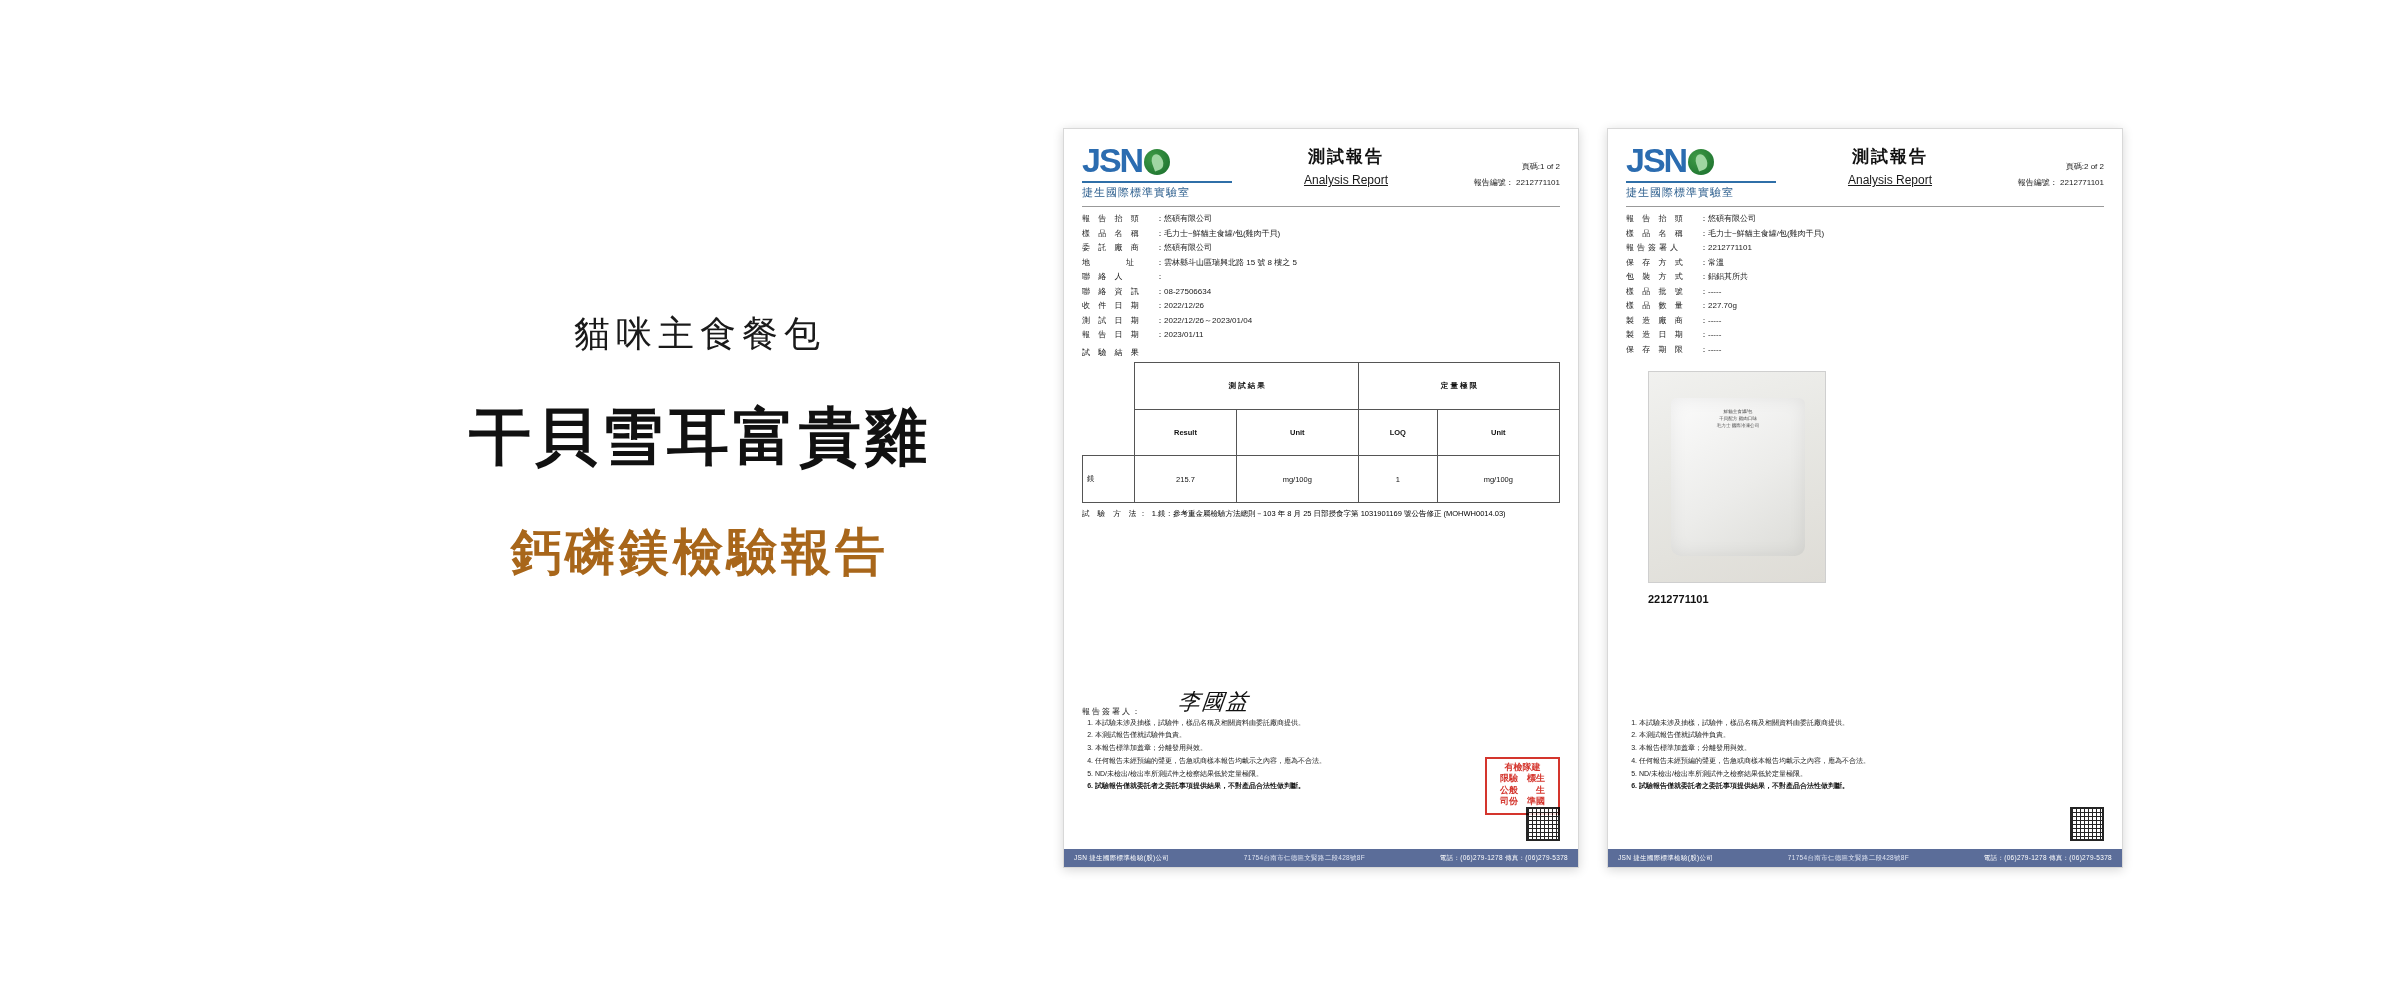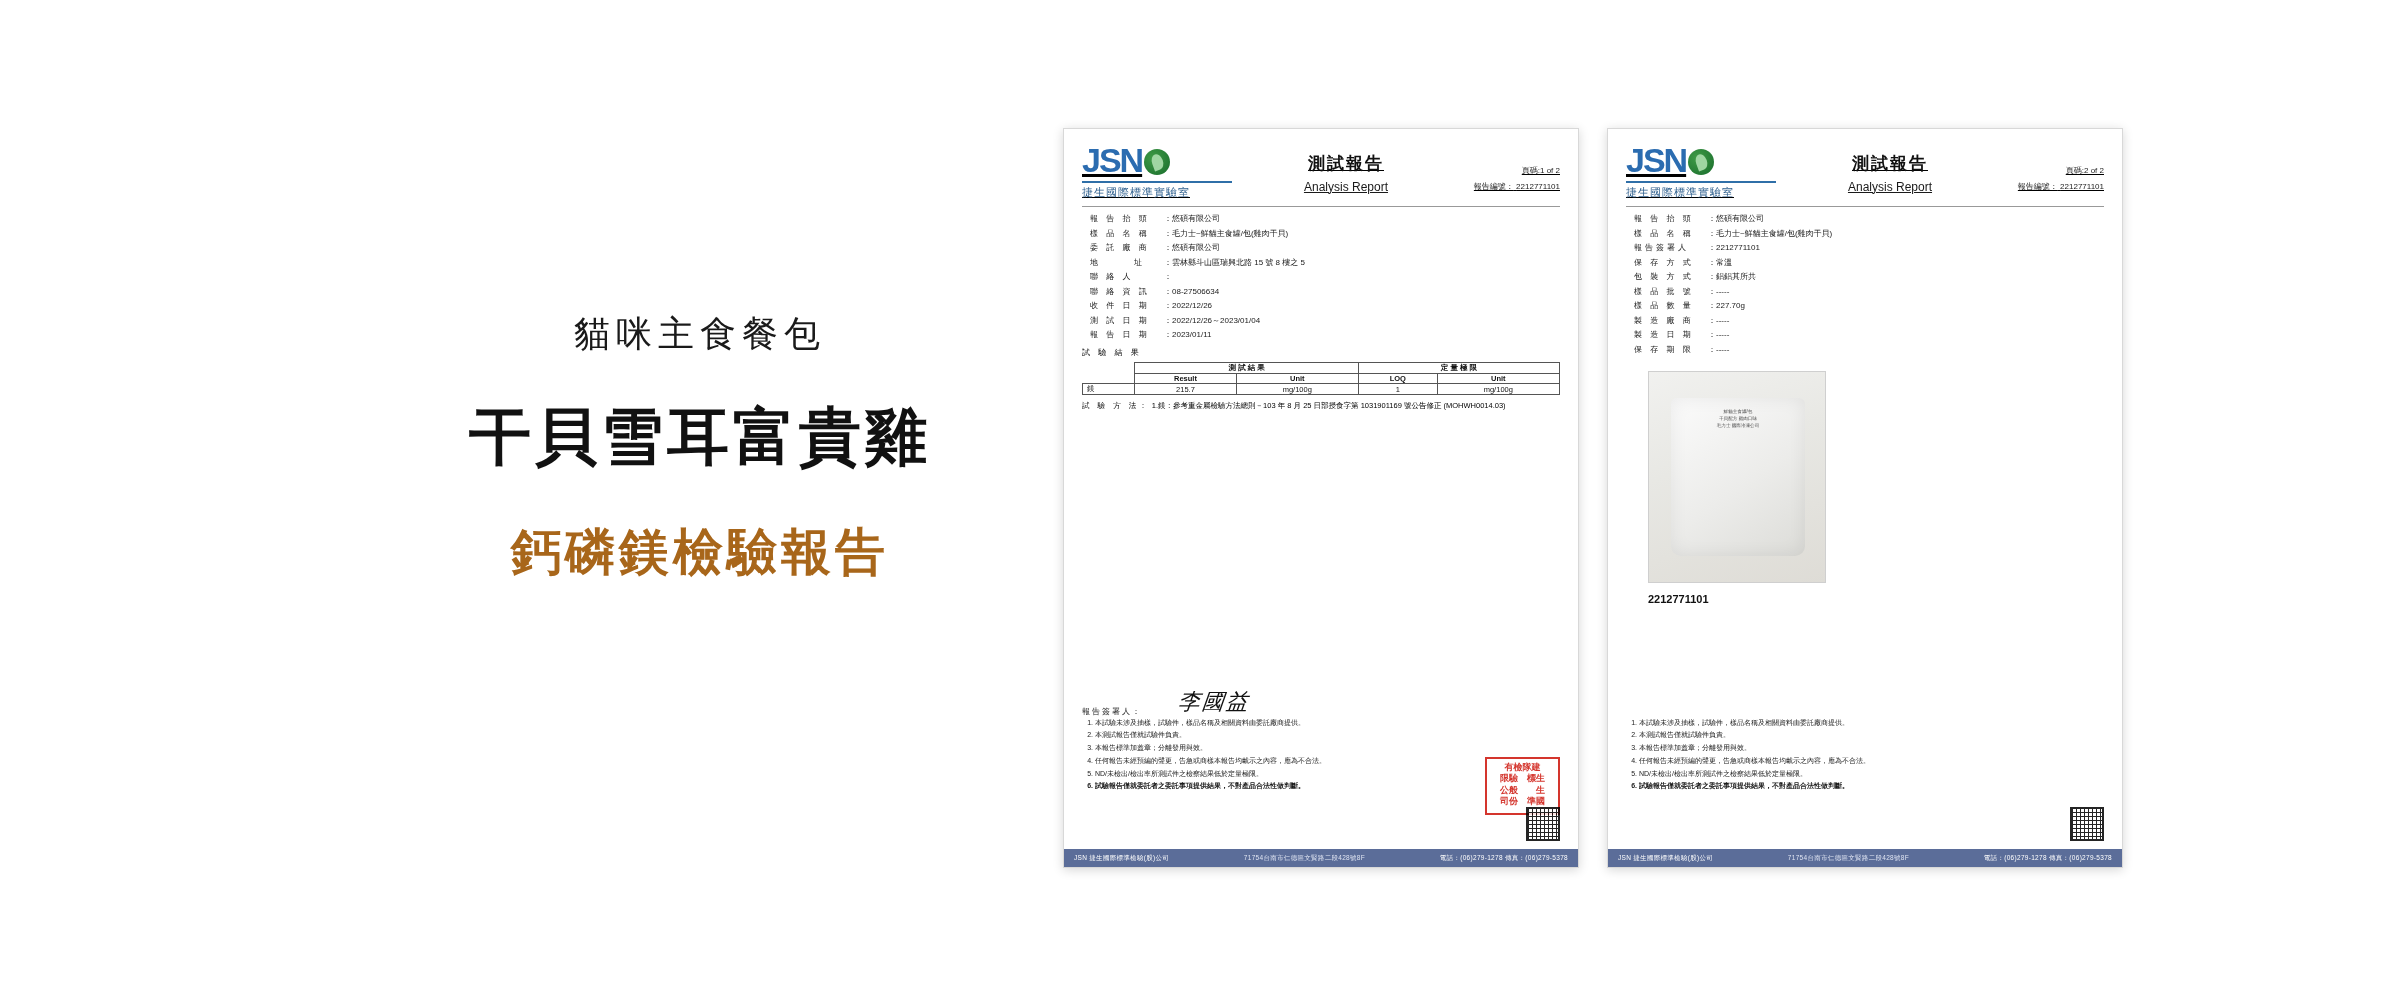--- a/index.html
+++ b/index.html
@@ -51,21 +51,21 @@
     border: 1px solid #d8d8d8;
     box-shadow: 0 2px 10px rgba(0,0,0,0.16);
     overflow: hidden;
   }
   #page1 { left: 1063px; top: 128px; width: 516px; height: 740px; }
   #page2 { left: 1607px; top: 128px; width: 516px; height: 740px; }
 
   .page-inner { position: relative; width: 100%; height: 100%; padding: 14px 18px 0 18px; }
 
   
-  .rpt-header { display: flex; align-items: center; justify-content: space-between; text-decoration: underline; }
+  .rpt-header { display: flex; align-items: flex-start; justify-content: space-between; }
   .brand { width: 160px; }
   .brand-logo {
     display: flex; align-items: center; gap: 2px;
     font-size: 34px; font-weight: 700; letter-spacing: -2px;
     color: #2b6cb0; line-height: 1;
   }
   .leaf {
     width: 26px; height: 26px; border-radius: 50%;
     background: radial-gradient(circle at 35% 35%, #3f9b46, #186c2c);
     position: relative; top: 2px;
@@ -86,31 +86,31 @@
   .rpt-title-cn { font-size: 17px; font-weight: 700; color: #111; letter-spacing: 2px; }
   .rpt-title-en { font-size: 12px; color: #1a1a1a; text-decoration: underline; margin-top: 5px; }
   .page-meta { width: 110px; font-size: 8px; color: #222; text-align: right; margin-top: 18px; }
   .page-meta .pm-row { margin-bottom: 5px; }
 
   .rule { border-top: 1px solid #999; margin: 6px 0 6px 0; }
 
   
   .fields { font-size: 8px; color: #1a1a1a; }
   .frow { display: flex; align-items: baseline; margin-bottom: 3.5px; }
-  .flabel { width: 74px; letter-spacing: 3px; color: #222; flex: none; margin-left: 8px; }
+  .flabel { width: 74px; letter-spacing: 3px; color: #222; flex: none; }
   .fcolon { width: 8px; flex: none; }
   .fvalue { flex: 1 1 auto; }
   .fvalue.faint { color: #b9b9b9; }
 
   .section-title { font-size: 8px; letter-spacing: 3px; margin: 7px 0 4px 0; }
 
   
   table.results { width: 100%; border-collapse: collapse; font-size: 7.5px; }
   table.results th, table.results td {
-    border: 1px solid #555; padding: 0 3px; text-align: center; color: #111;
+    border: 1px solid #555; padding: 18px 3px; text-align: center; color: #111;
   }
   table.results td.item { text-align: left; padding-left: 4px; }
   table.results th.blank { border-top: none; border-left: none; }
   .tbl-note { font-size: 7.5px; margin-top: 5px; line-height: 1.5; }
   .tbl-note .nlabel { letter-spacing: 3px; }
 
   
   .photo-box {
     width: 178px; height: 212px; margin: 16px 0 0 22px;
     background: linear-gradient(160deg,#f1f1ef 0%, #e8e8e4 40%, #dedcd6 100%);

